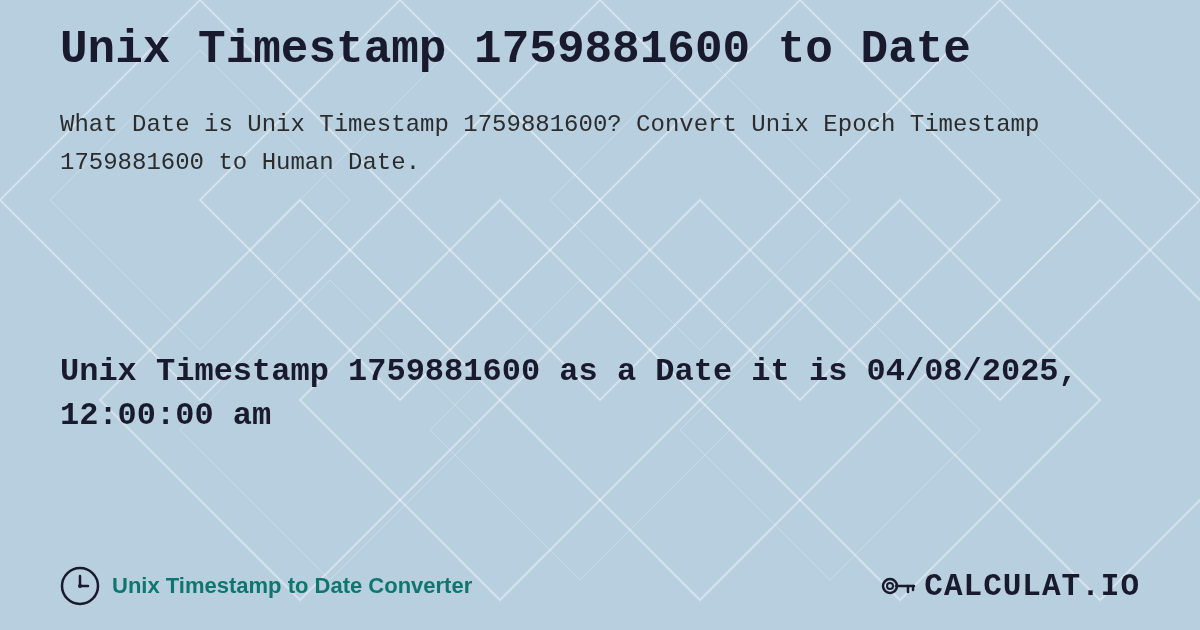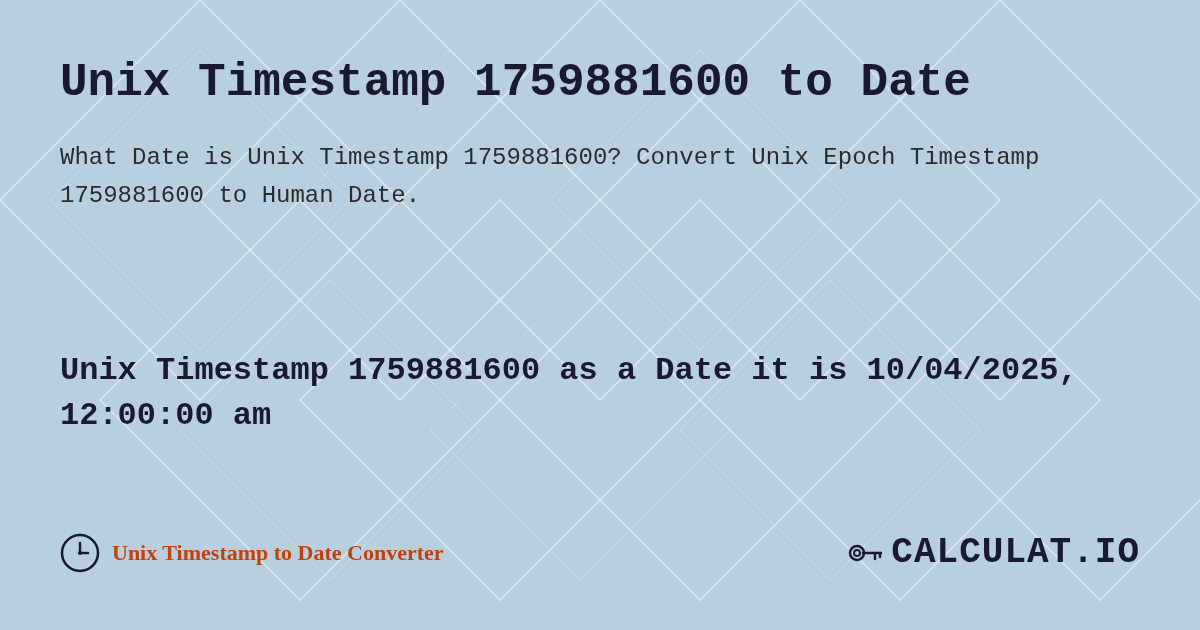--- a/index.html
+++ b/index.html
@@ -23,21 +23,21 @@
       top: 0;
       left: 0;
       width: 100%;
       height: 100%;
       z-index: 0;
     }
 
     .content {
       position: relative;
       z-index: 1;
-      padding: 57px 60px;
+      padding: 24px 60px;
       height: 100%;
       display: flex;
       flex-direction: column;
       justify-content: space-between;
     }
 
     .main-title {
       font-size: 46px;
       font-weight: bold;
       color: #1a1a2e;
@@ -81,37 +81,37 @@
 
     .clock-icon {
       width: 40px;
       height: 40px;
       flex-shrink: 0;
     }
 
     .footer-label {
       font-size: 22px;
       font-weight: bold;
-      color: #c2410c;
-      font-family: Liberation Serif, serif;
+      color: #0f766e;
+      font-family: Liberation Sans, sans-serif;
     }
 
     .logo-area {
       display: flex;
       align-items: center;
       gap: 8px;
     }
 
     .logo-icon {
       width: 36px;
       height: 36px;
     }
 
     .logo-text {
-      font-size: 36px;
+      font-size: 31px;
       font-weight: bold;
       color: #1a1a2e;
       font-family: 'Courier New', Courier, monospace;
       letter-spacing: 1px;
     }
 
     .top-section {
       flex: 0 0 auto;
     }
 
@@ -163,21 +163,21 @@
 
 <div class="content">
   <div class="top-section">
     <h1 class="main-title">Unix Timestamp 1759881600 to Date</h1>
 
     <p class="description">What Date is Unix Timestamp 1759881600? Convert Unix Epoch Timestamp 1759881600 to Human Date.</p>
   </div>
 
   <div class="middle-section">
     <div class="result-section">
-      <p class="result-text">Unix Timestamp 1759881600 as a Date it is 10/04/2025, 12:00:00 am</p>
+      <p class="result-text">Unix Timestamp 1759881600 as a Date it is 04/08/2025, 12:00:00 am</p>
     </div>
   </div>
 
   <div class="bottom-section footer">
     <div class="footer-left">
 
       <svg class="clock-icon" viewBox="0 0 40 40" xmlns="http://www.w3.org/2000/svg">
         <circle cx="20" cy="20" r="18" fill="none" stroke="#1a1a2e" stroke-width="2.5"></circle>
         <line x1="20" y1="20" x2="20" y2="10" stroke="#1a1a2e" stroke-width="2.5" stroke-linecap="round"></line>
         <line x1="20" y1="20" x2="28" y2="20" stroke="#1a1a2e" stroke-width="2.5" stroke-linecap="round"></line>

